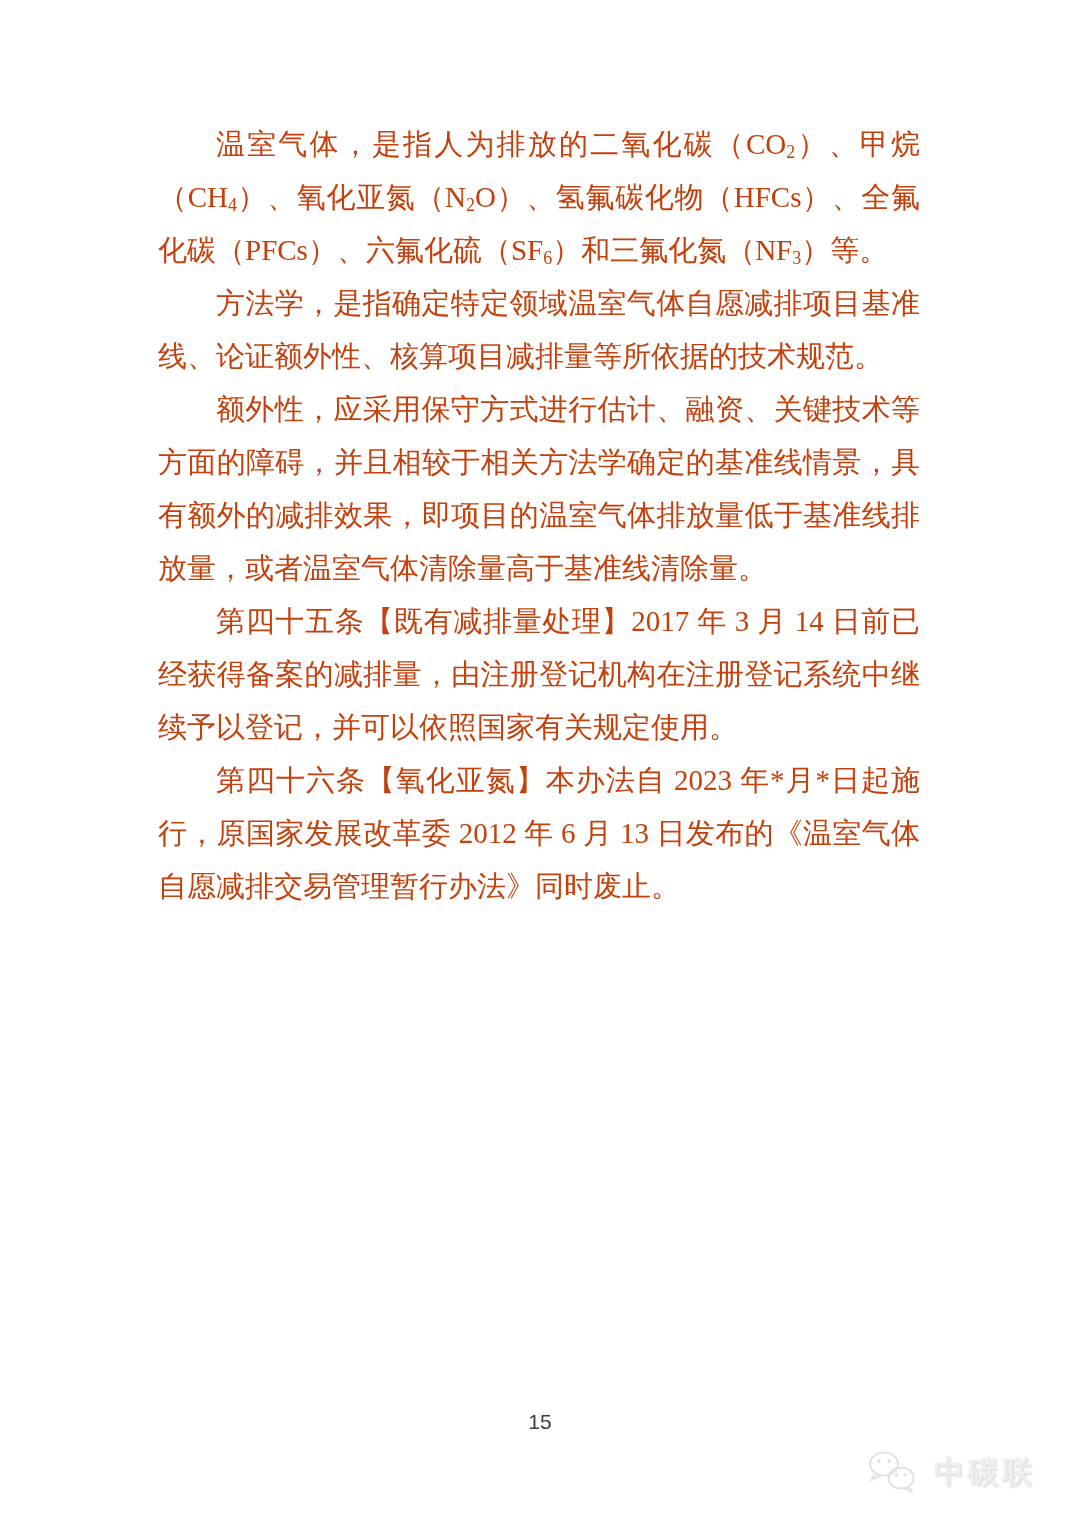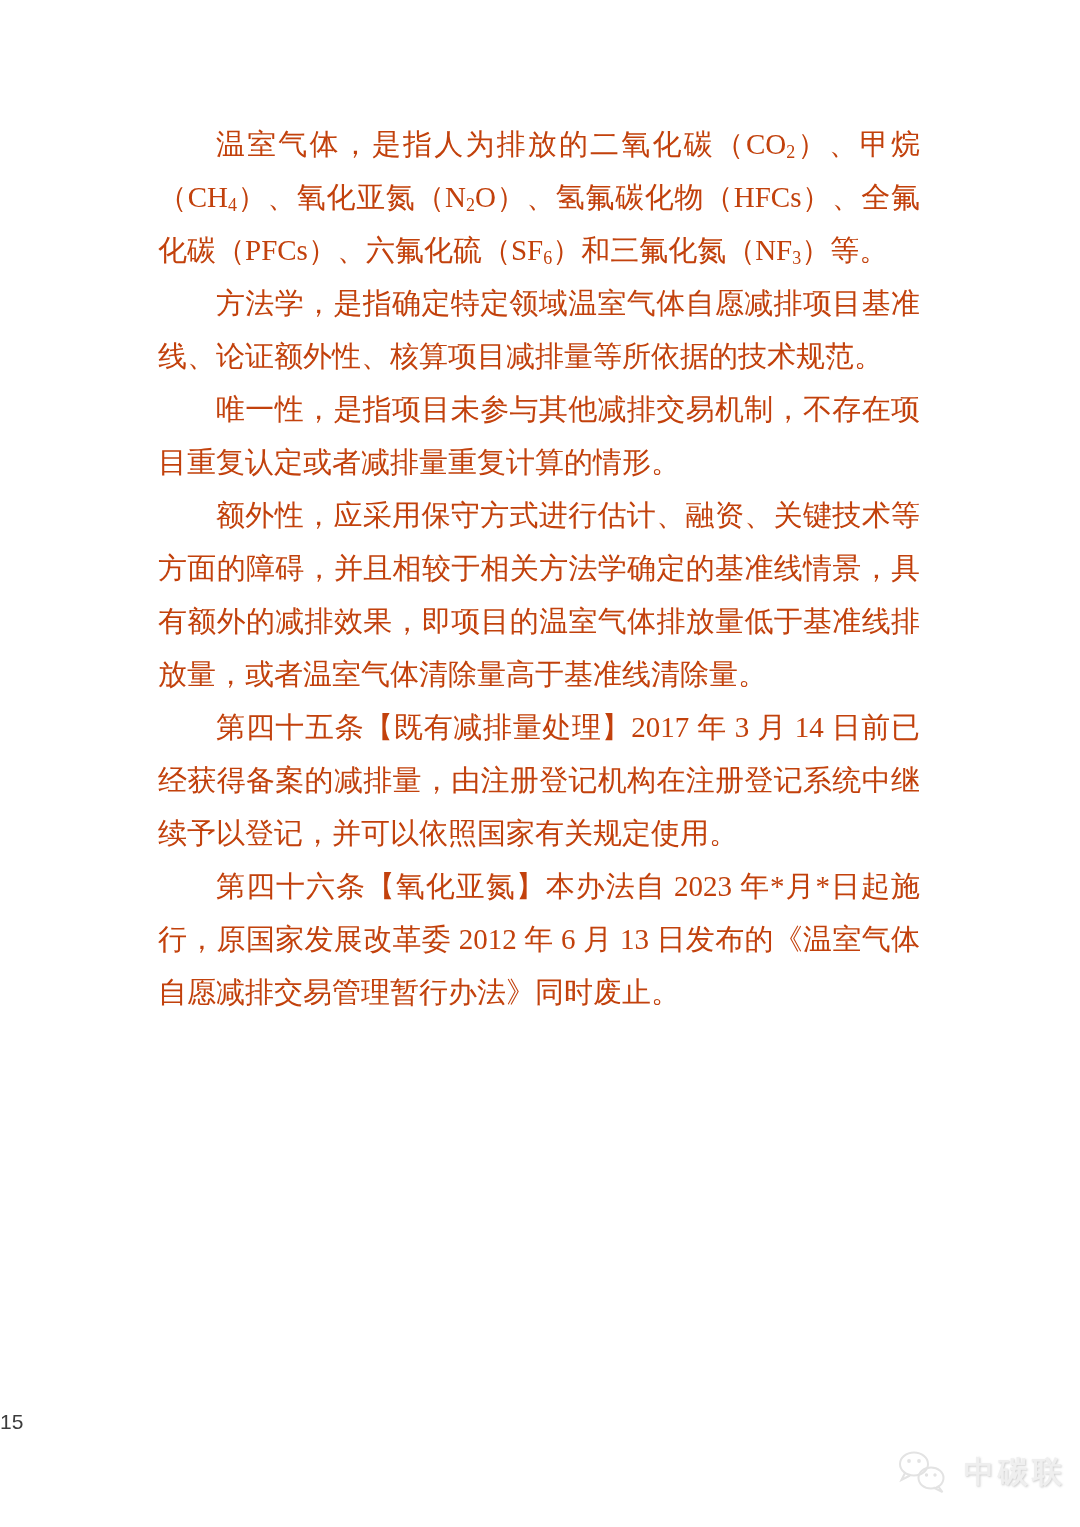--- a/index.html
+++ b/index.html
@@ -41,28 +41,28 @@
   sub.subscript {
     font-size: 0.62em;
     vertical-align: -0.22em;
     line-height: 0;
   }
   .footer-pagenum {
     position: absolute;
     left: 0;
     width: 100%;
     top: 1410px;
-    text-align: left;
+    text-align: center;
     font-family: "Liberation Sans", "DejaVu Sans", sans-serif;
     font-size: 21px;
     color: #3c3c3c;
   }
   .watermark {
     position: absolute;
-    right: 14px;
+    right: 44px;
     top: 1450px;
     display: flex;
     align-items: center;
     gap: 16px;
   }
   .wm-text {
     font-family: "Liberation Sans", "DejaVu Sans", sans-serif;
     font-size: 30px;
     font-weight: bold;
     color: #efefef;
@@ -75,21 +75,20 @@
   }
 </style>
 </head>
 <body>
 
 <div class="page">
 
   <div class="doc-body">
       <p class="para"><span class="seg-normal">温室气体，是指人为排放的二氧化碳（CO</span><sub class="subscript">2</sub><span class="seg-normal">）、甲烷（CH</span><sub class="subscript">4</sub><span class="seg-normal">）、氧化亚氮（N</span><sub class="subscript">2</sub><span class="seg-normal">O）、氢氟碳化物（HFCs）、全氟化碳（PFCs）、六氟化硫（SF</span><sub class="subscript">6</sub><span class="seg-normal">）和三氟化氮（NF</span><sub class="subscript">3</sub><span class="seg-normal">）等。</span></p>
       <p class="para"><span class="seg-normal">方法学，是指确定特定领域温室气体自愿减排项目基准线、论证额外性、核算项目减排量等所依据的技术规范。</span></p>
-      <p class="para"><span class="seg-normal">唯一性，是指项目未参与其他减排交易机制，不存在项目重复认定或者减排量重复计算的情形。</span></p>
       <p class="para"><span class="seg-normal">额外性，应采用保守方式进行估计、融资、关键技术等方面的障碍，并且相较于相关方法学确定的基准线情景，具有额外的减排效果，即项目的温室气体排放量低于基准线排放量，或者温室气体清除量高于基准线清除量。</span></p>
       <p class="para"><span class="seg-bold">第四十五条【既有减排量处理】</span><span class="seg-normal">2017 年 3 月 14 日前已经获得备案的减排量，由注册登记机构在注册登记系统中继续予以登记，并可以依照国家有关规定使用。</span></p>
       <p class="para"><span class="seg-bold">第四十六条【氧化亚氮】</span><span class="seg-normal">本办法自 2023 年*月*日起施行，原国家发展改革委 2012 年 6 月 13 日发布的《温室气体自愿减排交易管理暂行办法》同时废止。</span></p>
     </div>
 
   <div class="footer-pagenum">15</div>
 
   <div class="watermark">
     <span class="wm-icon">
       <svg width="52" height="44" viewBox="0 0 52 44" xmlns="http://www.w3.org/2000/svg">

